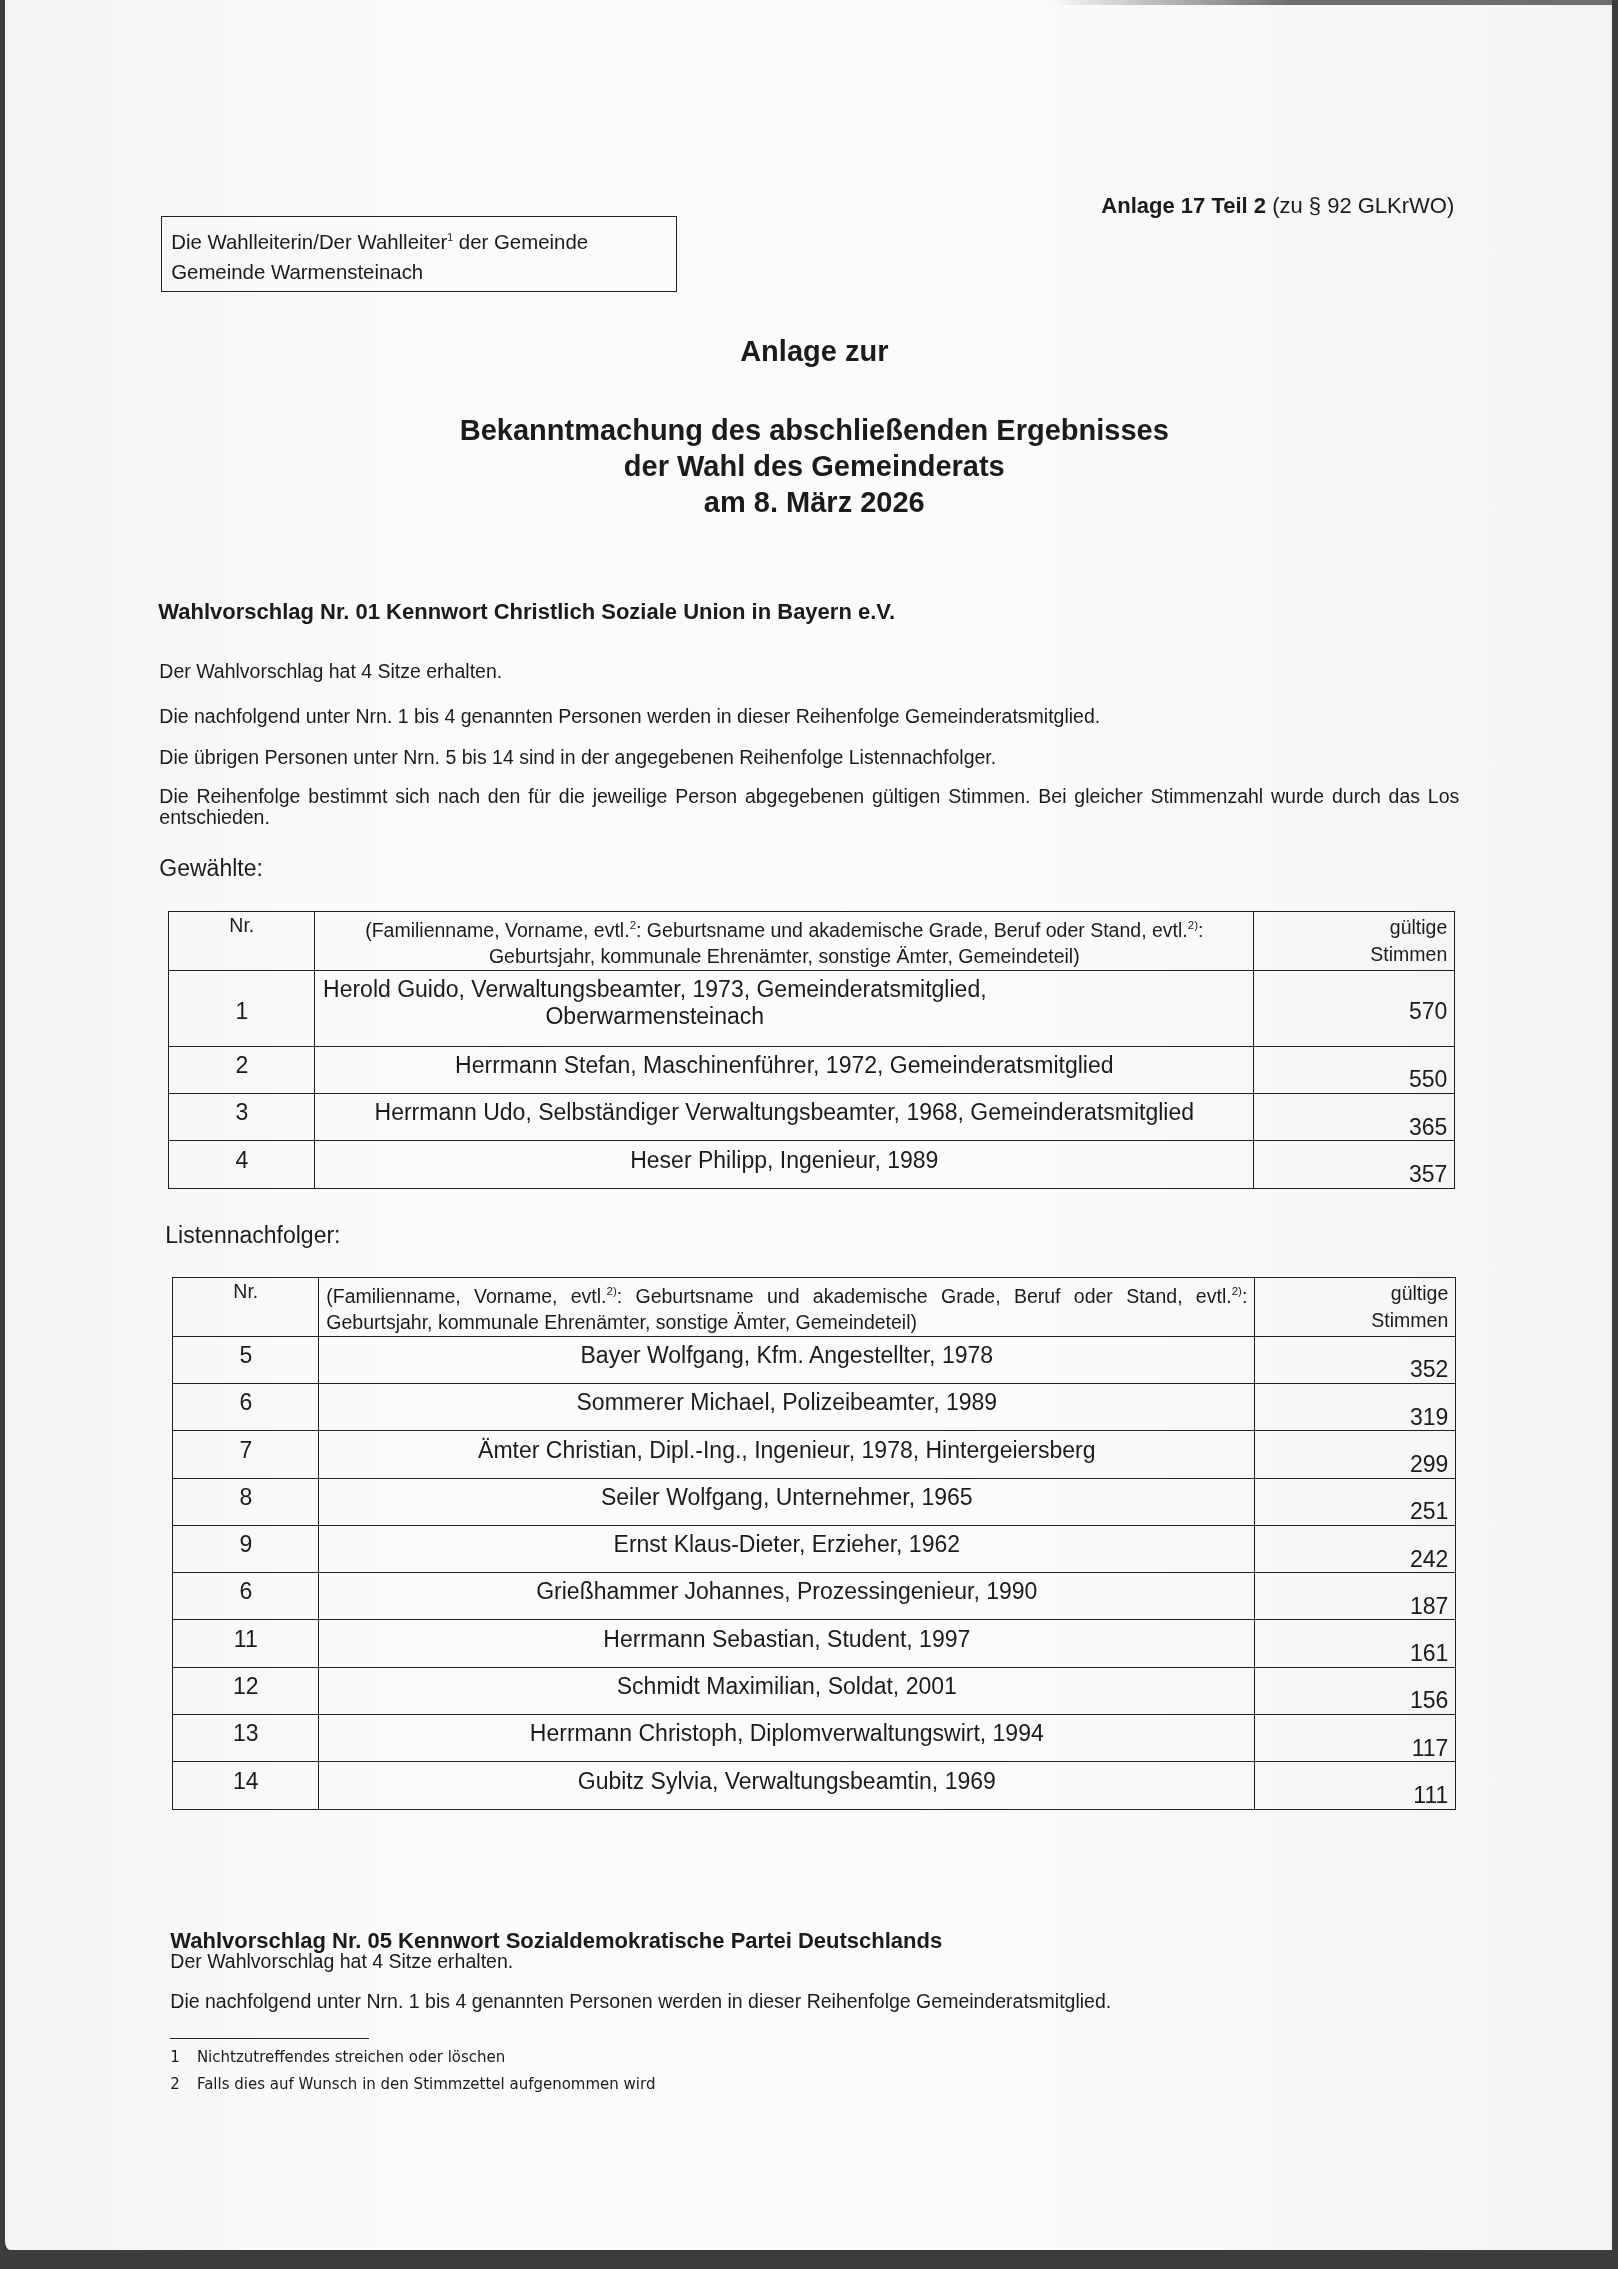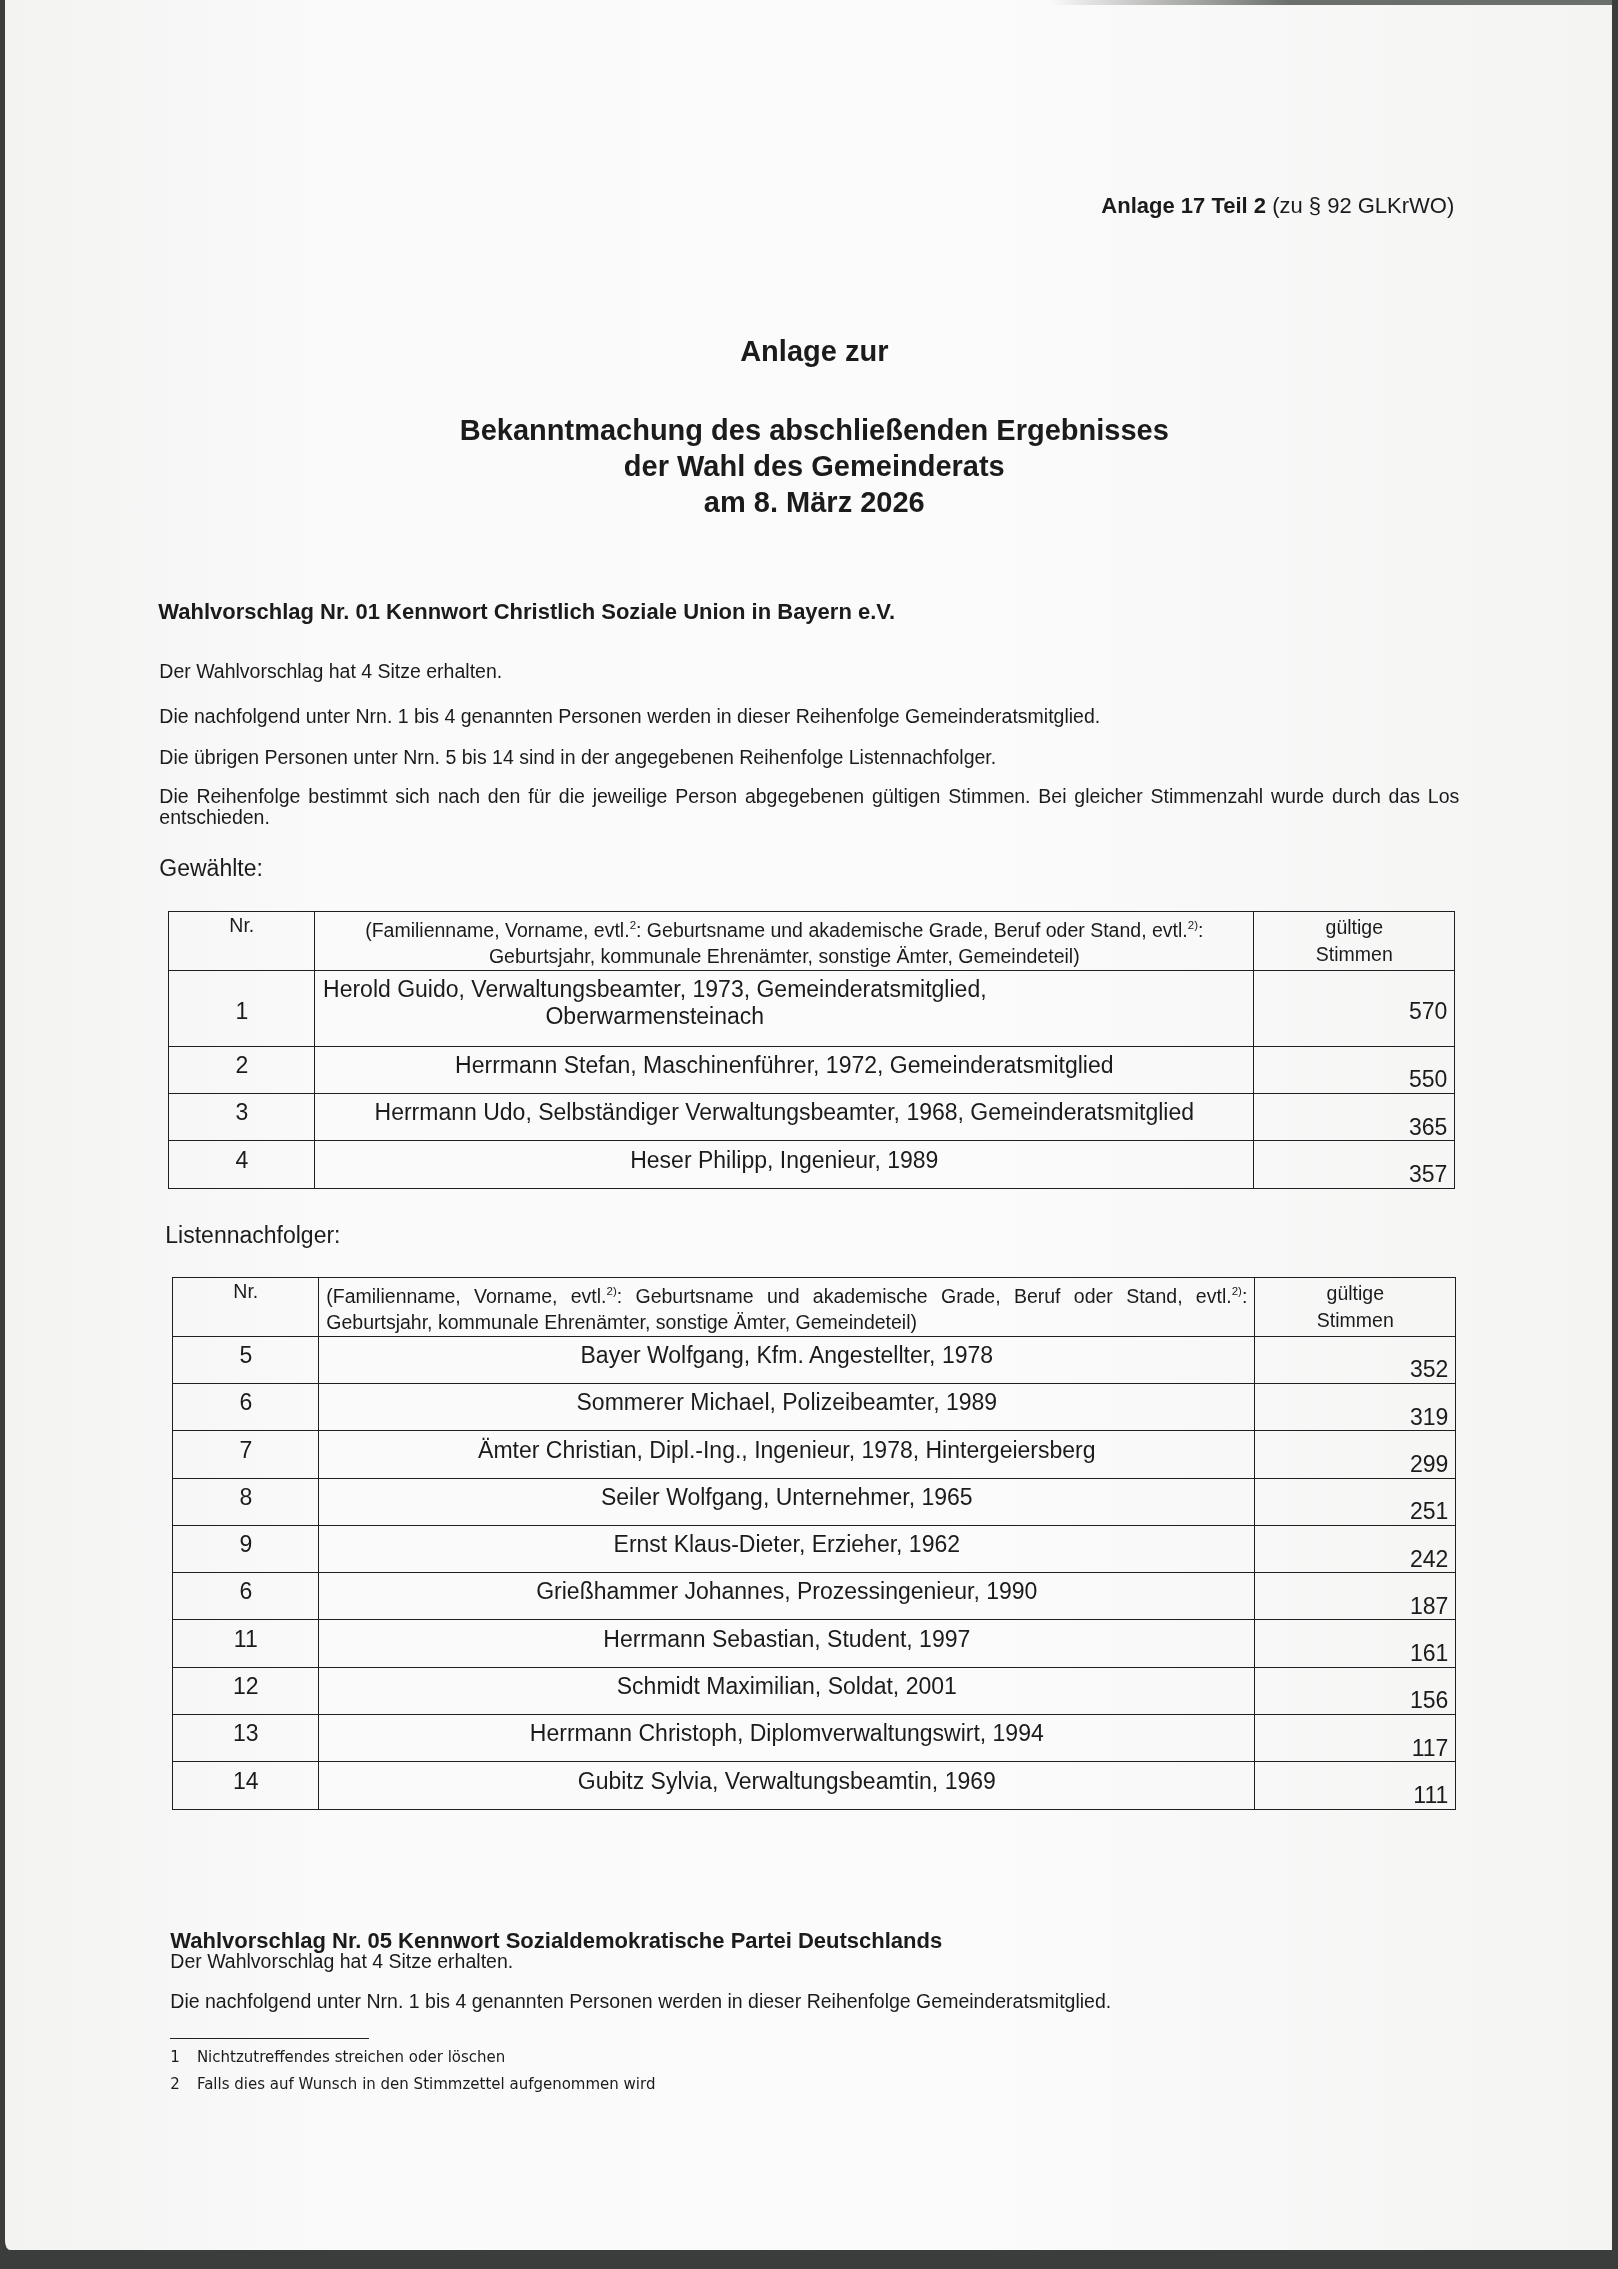--- a/index.html
+++ b/index.html
@@ -69,21 +69,21 @@
       vertical-align: top;
     }
     table.results th {
       font-weight: normal;
       font-size: 19.5px;
       line-height: 26.6px;
     }
     .c-nr { width: 131px; text-align: center; }
     .c-desc { text-align: center; }
     .c-votes { width: 186px; text-align: right; vertical-align: bottom !important; }
-    th.c-votes { text-align: center; vertical-align: middle !important; }
+    th.c-votes { vertical-align: middle !important; }
     th.c-nr { vertical-align: top; padding-top: 3.5px; }
     th.c-desc { padding-top: 5.3px; padding-bottom: 3.5px; }
     th sup { font-size: 11.5px; }
     table.results td { height: 41px; line-height: 26.6px; padding-top: 5.3px; }
     td.c-votes { padding-bottom: 1.8px; padding-right: 8.9px; }
     .justify { text-align: justify; text-align-last: left; }
 
     .footnote-rule {
       left: 165px; top: 2038px; width: 199px; height: 0;
       border-top: 1.8px solid #222;
@@ -91,20 +91,24 @@
     .footnote {
       font-size: 15px; font-family: "DejaVu Sans", sans-serif;
     }
     .footnote .fn-num { display: inline-block; width: 26.6px; }
   </style>
 </head>
 <body>
 
 <div class="paper">
 
+  <div class="abs sender-box">
+    <div><span>Die Wahlleiterin/Der Wahlleiter</span><sup>1</sup><span> der Gemeinde</span></div>
+    <div>Gemeinde Warmensteinach</div>
+  </div>
 
   <div class="abs anlage-ref"><b>Anlage 17 Teil 2</b><span> (zu § 92 GLKrWO)</span></div>
 
   <div class="abs title-small">Anlage zur</div>
   <div class="abs title-main">
     <div>Bekanntmachung des abschließenden Ergebnisses</div>
     <div>der Wahl des Gemeinderats</div>
     <div>am 8. März 2026</div>
   </div>
 

